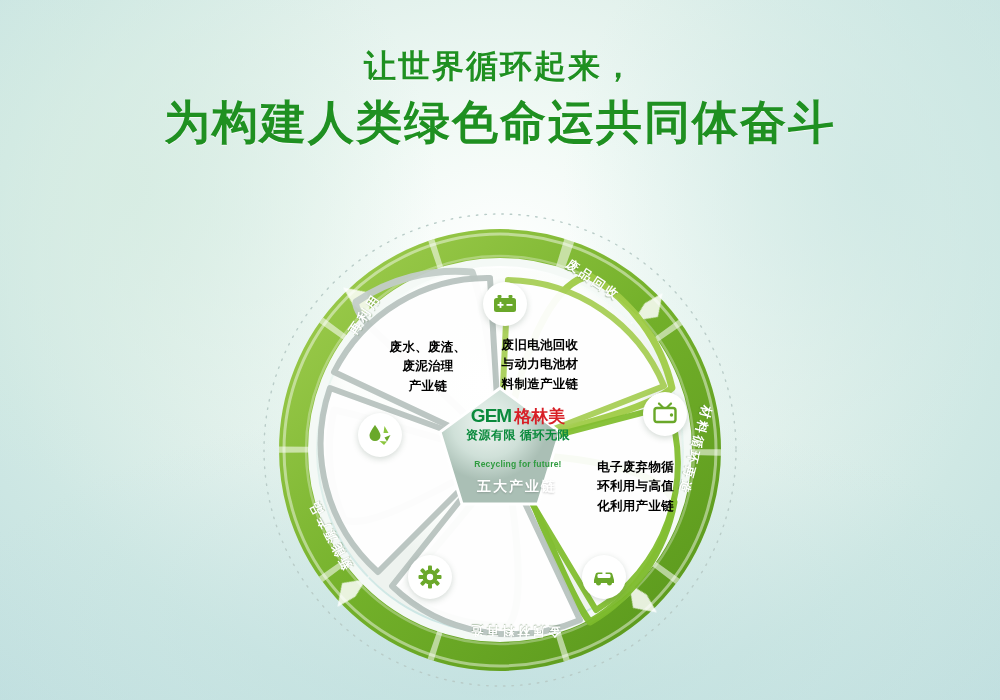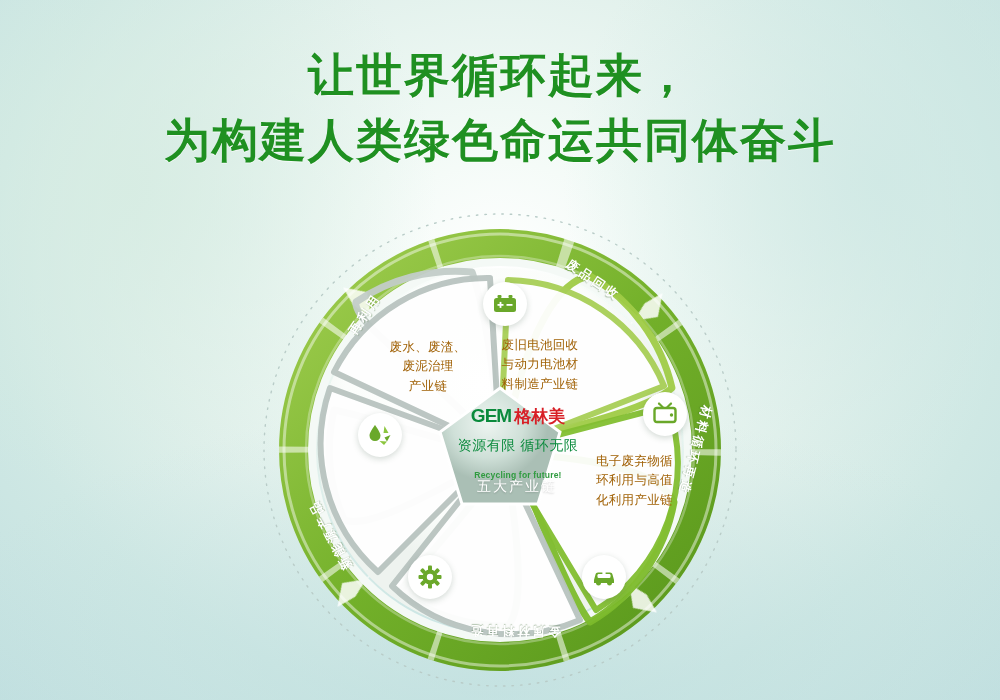--- a/index.html
+++ b/index.html
@@ -17,42 +17,43 @@
   .wash-b { position:absolute; left:50%; transform:translateX(-50%); bottom:-260px; width:1200px; height:560px;
     background: radial-gradient(ellipse, rgba(186,220,222,.55) 0%, rgba(186,220,222,0) 70%); }
 
   
   .headline {
     position:absolute; left:0; right:0; top:46px;
     text-align:center; color:#1f9021; letter-spacing:2px;
     font-weight:bold; line-height:1.28;
     text-shadow:0 1px 0 rgba(255,255,255,.6);
   }
-  .headline .l1 { display:block; font-size:46px; }
+  .headline .l1 { display:block; font-size:32px; }
   .headline .l2 { display:block; font-size:46px; margin-top:6px; }
 
   
   .stage { position:absolute; left:260px; top:210px; width:480px; height:480px; }
   .stage svg { position:absolute; left:0; top:0; }
 
   
   .ptxt {
-    position:absolute; color:#a16207; font-size:12.5px; line-height:1.55;
+    position:absolute; color:#000000; font-size:12.5px; line-height:1.55;
     text-align:center; letter-spacing:.3px; white-space:pre-line;
     font-family:"Liberation Sans","DejaVu Sans",sans-serif;
+    font-weight:bold;
   }
   .p-battery  { left:228px; top:126px; width:104px; }
-  .p-ewaste   { left:318px; top:242px; width:96px;  text-align:left;margin-left:18px;}
+  .p-ewaste   { left:318px; top:248px; width:96px;  text-align:right;}
   .p-auto     { left:202px; top:320px; width:110px; }
   .p-metal    { left:110px; top:276px; width:104px; }
   .p-water    { left:116px; top:128px; width:104px; }
 
   .center-cap {
     position:absolute; left:202px; top:268px; width:110px; text-align:center;
-    color:#ffffff; font-size:14px; font-weight:normal; letter-spacing:2px;
+    color:#ffffff; font-size:14px; font-weight:bold; letter-spacing:2px;
     text-shadow:0 1px 2px rgba(0,0,0,.18);
   }
 
   
   .bub {
     position:absolute; width:44px; height:44px; border-radius:50%;
     background:#fff; box-shadow:0 2px 6px rgba(60,90,70,.22);
     display:flex; align-items:center; justify-content:center;
   }
   .bub svg { position:static; }
@@ -175,21 +176,21 @@
       <path d="M240,240 L74,162 A172,172 0 0 1 230,68 Z" fill="#ffffff" stroke="#b9c4c0" stroke-width="6" stroke-linejoin="round"></path>
     </g>
 
     <path d="M240,178 L300,222 L278,294 L202,294 L180,222 Z" fill="url(#centerG)" stroke="#ffffff" stroke-width="3"></path>
   </svg>
 
   <div style="position:absolute; left:196px; top:196px; width:124px; text-align:center;">
     <div style="font-size:19px; font-weight:bold; letter-spacing:-1px; line-height:1;">
       <span style="color:#0a8a3c;">GEM</span><span style="color:#d81f26; font-size:17px; margin-left:3px; letter-spacing:0;">格林美</span>
     </div>
-    <div style="font-size:14px; color:#0a8a3c; font-weight:normal; margin-top:12px; letter-spacing:.5px;">资源有限  循环无限</div>
+    <div style="font-size:12px; color:#0a8a3c; font-weight:bold; margin-top:2px; letter-spacing:.5px;">资源有限  循环无限</div>
     <div style="font-size:8.5px; color:#2f9b3f; font-weight:bold; margin-top:15px; letter-spacing:.2px;">Recycling for future!</div>
   </div>
 
   <div class="center-cap">五大产业链</div>
 
   <div class="ptxt p-battery">废旧电池回收
 与动力电池材
 料制造产业链</div>
   <div class="ptxt p-ewaste">电子废弃物循
 环利用与高值

